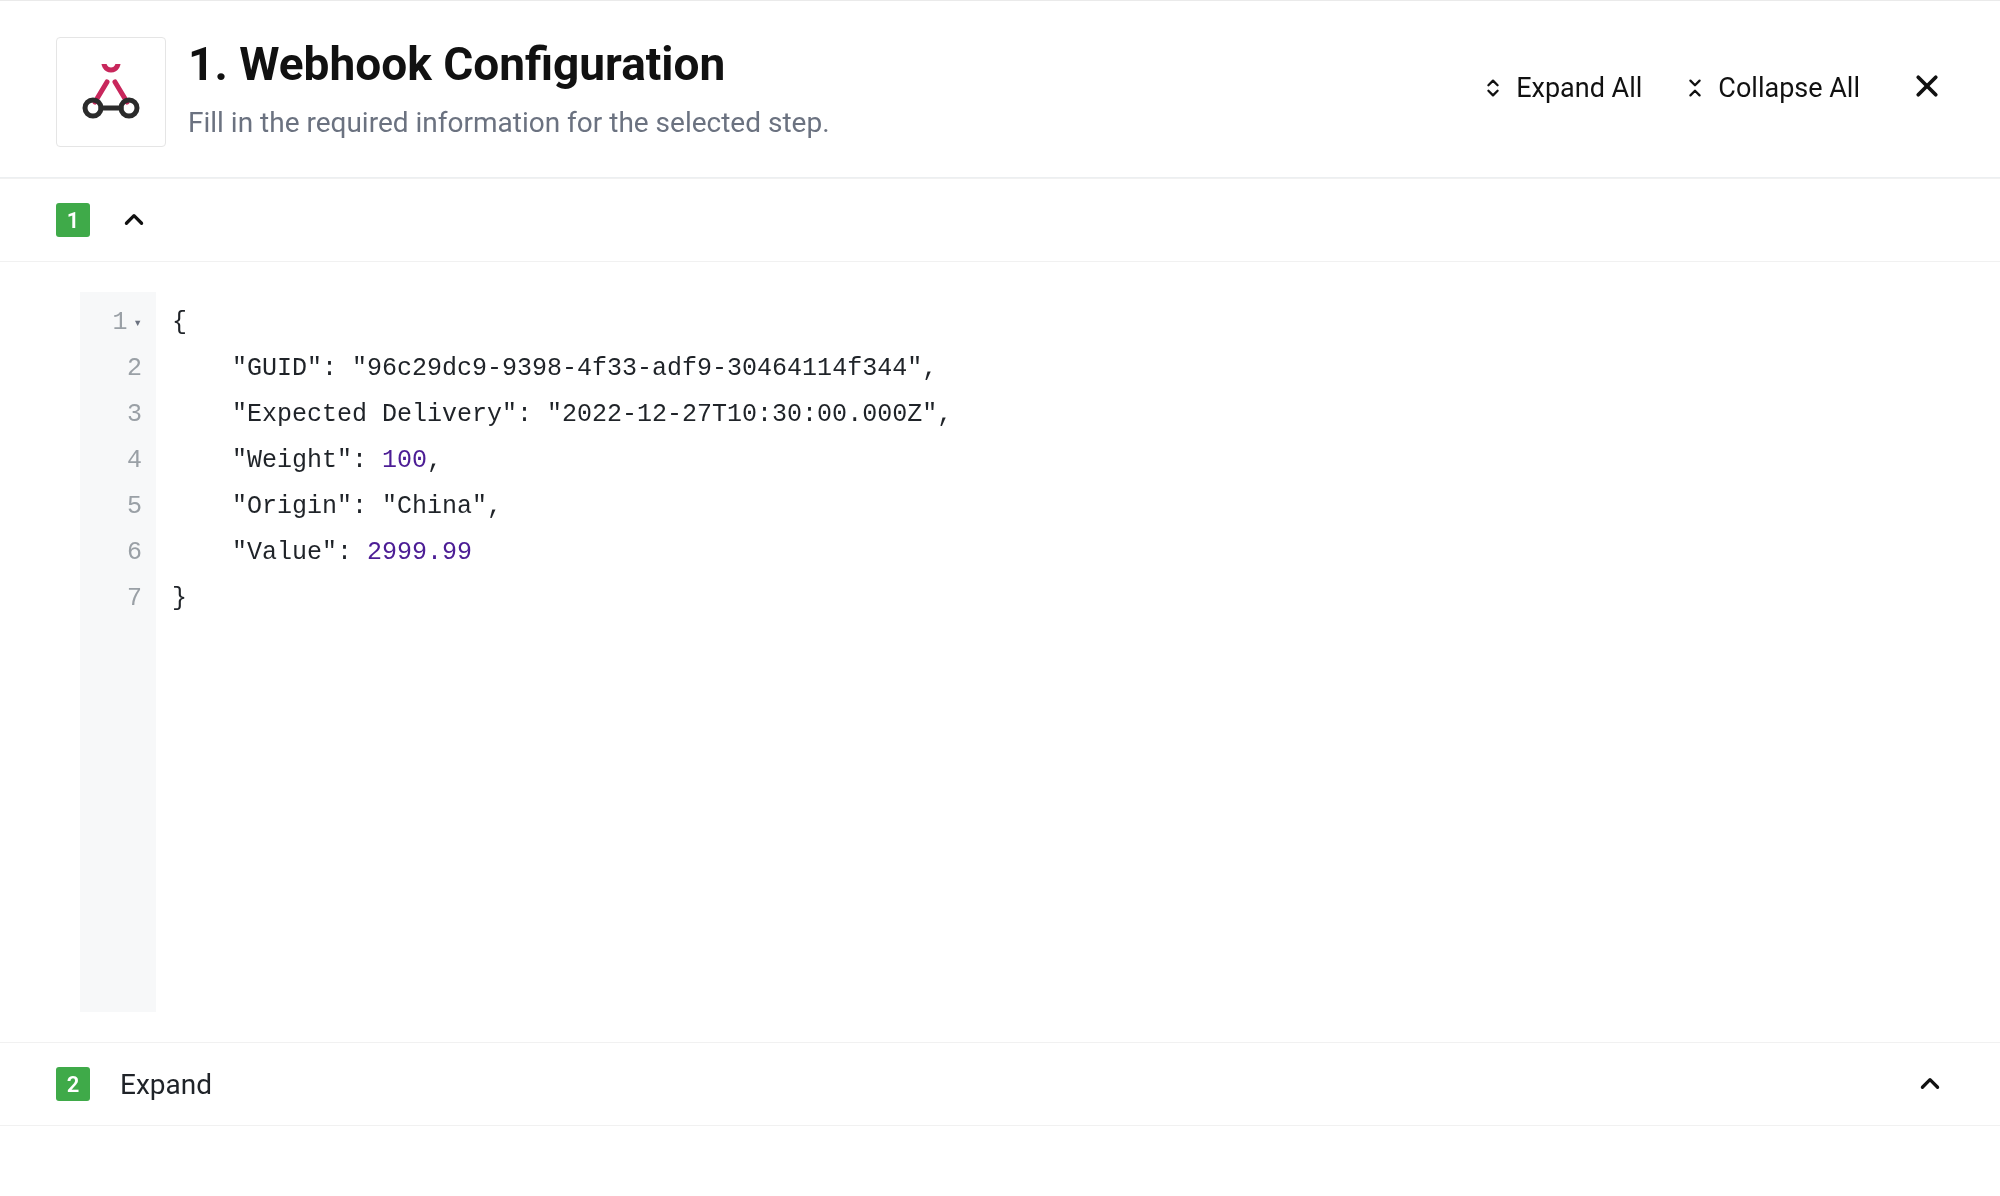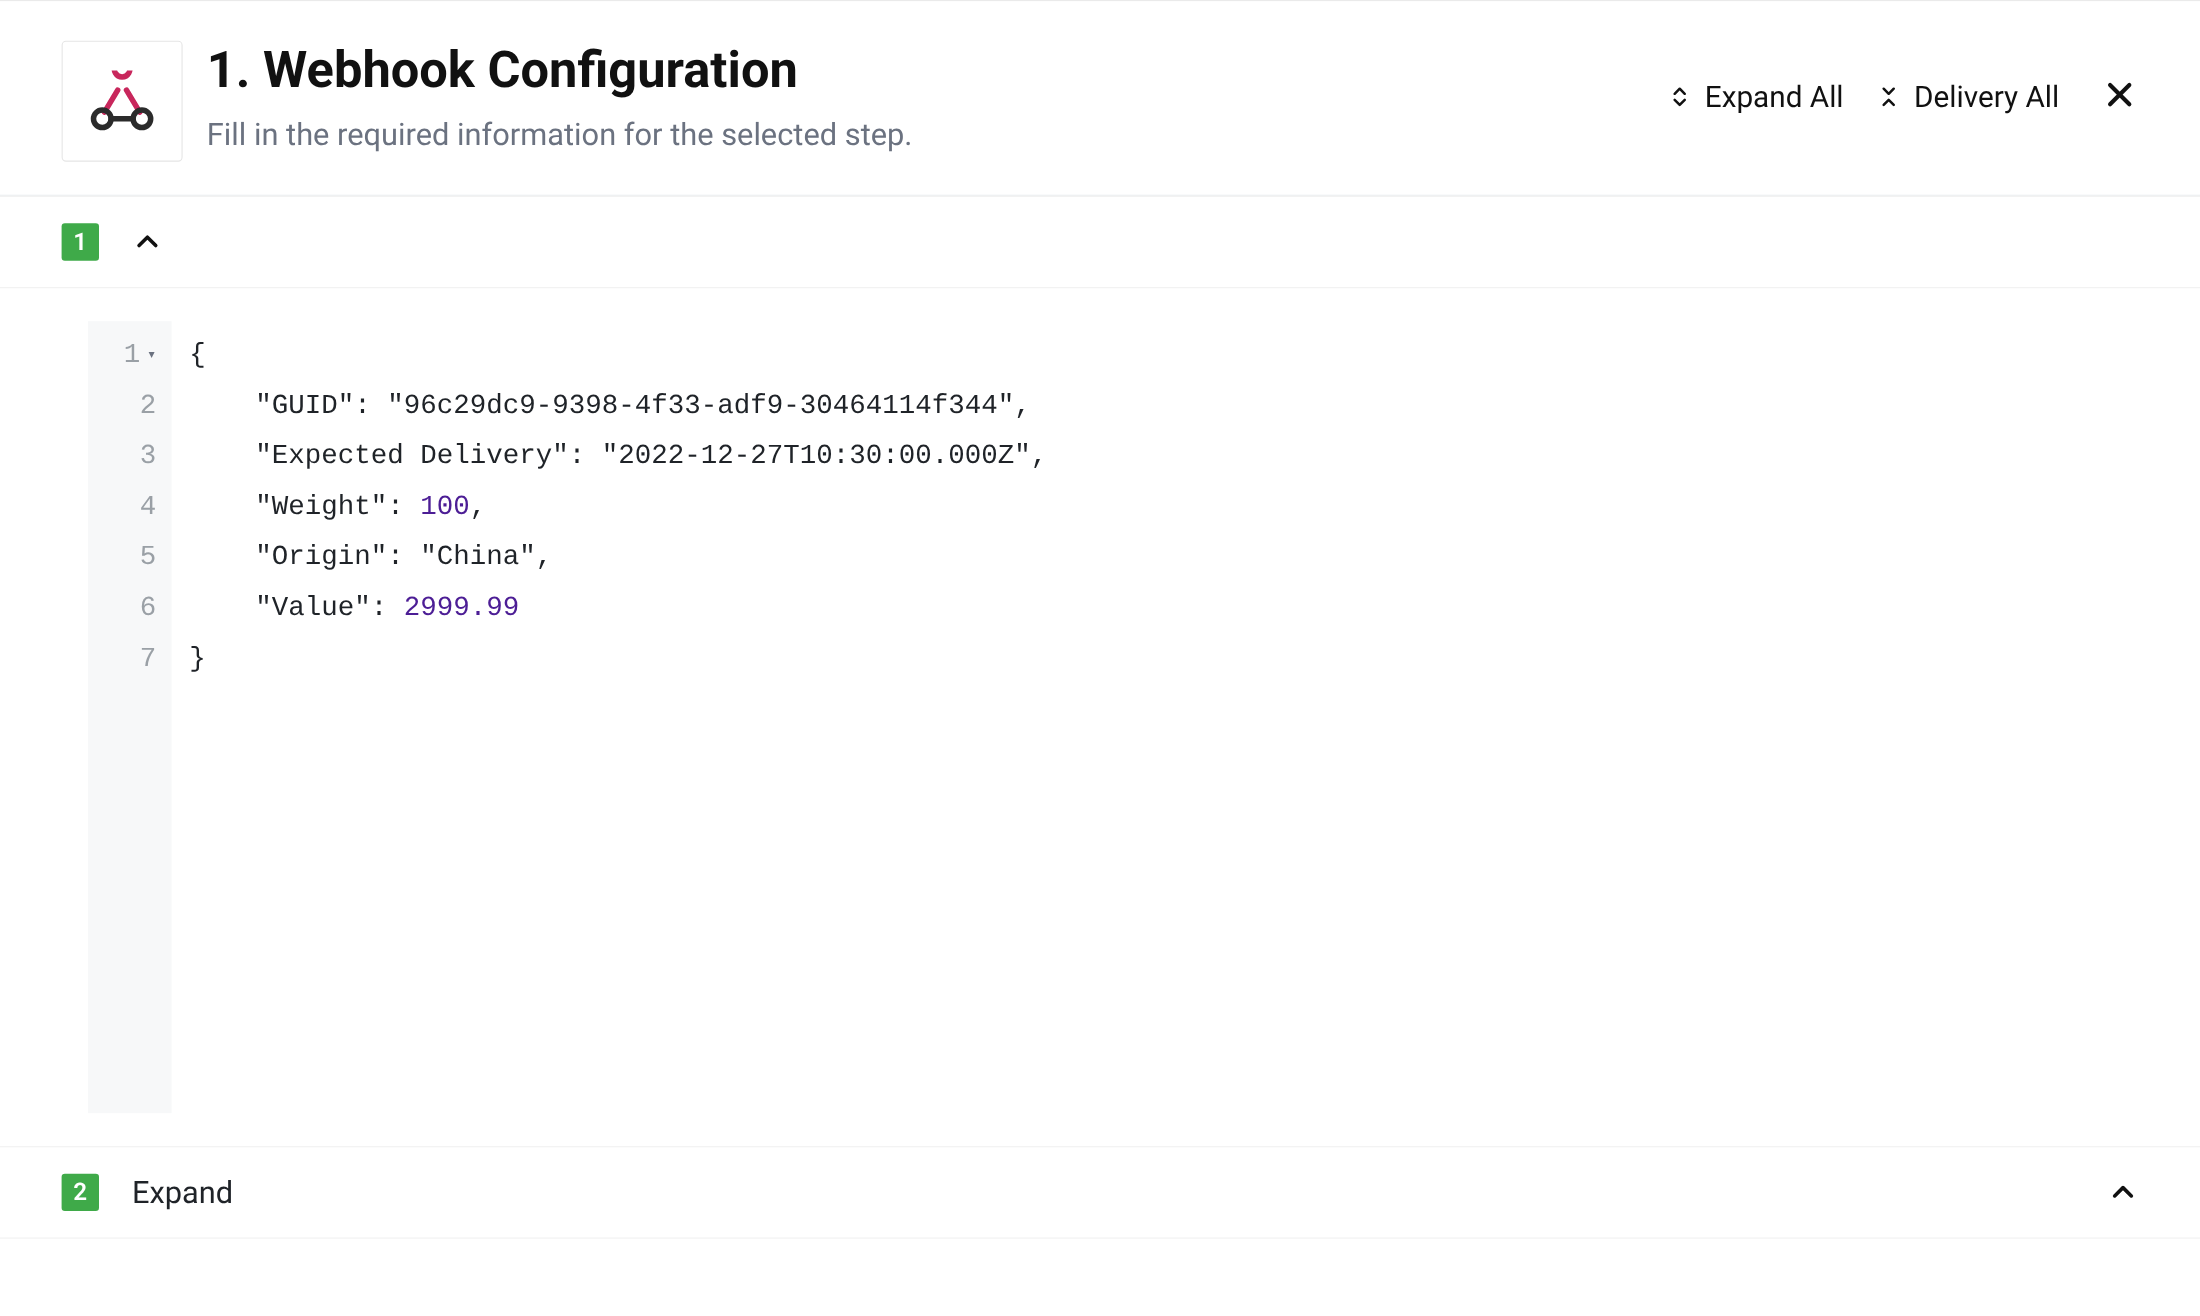--- a/index.html
+++ b/index.html
@@ -41,21 +41,21 @@
       color: #111;
     }
     .page-subtitle {
       margin-top: 14px;
       font-size: 28px;
       color: #6b7280;
     }
     .header-actions {
       display: flex;
       align-items: center;
-      gap: 28px;
+      gap: 40px;
       margin-top: 34px;
     }
     .action-btn {
       display: inline-flex;
       align-items: center;
       gap: 10px;
       font-size: 27px;
       color: #111;
       cursor: pointer;
       user-select: none;
@@ -188,21 +188,21 @@
         </span>
         <span>Expand All</span>
       </div>
       <div class="action-btn">
         <span class="ic">
           <svg width="22" height="22" viewBox="0 0 24 24" fill="none" stroke="#111" stroke-width="2.5" stroke-linecap="round" stroke-linejoin="round">
               <polyline points="7 4 12 9 17 4"></polyline>
               <polyline points="7 20 12 15 17 20"></polyline>
             </svg>
         </span>
-        <span>Delivery All</span>
+        <span>Collapse All</span>
       </div>
       <div class="close-btn">
         <span>
           <svg width="30" height="30" viewBox="0 0 24 24" fill="none" stroke="#111" stroke-width="3" stroke-linecap="round">
               <line x1="5" y1="5" x2="19" y2="19"></line>
               <line x1="19" y1="5" x2="5" y2="19"></line>
             </svg>
         </span>
       </div>
     </div>

